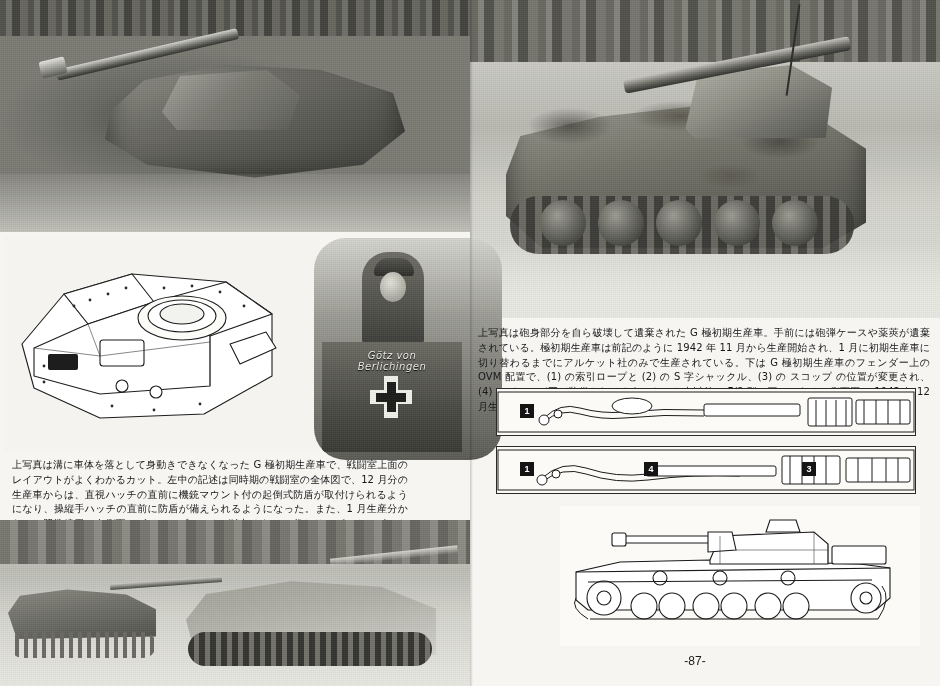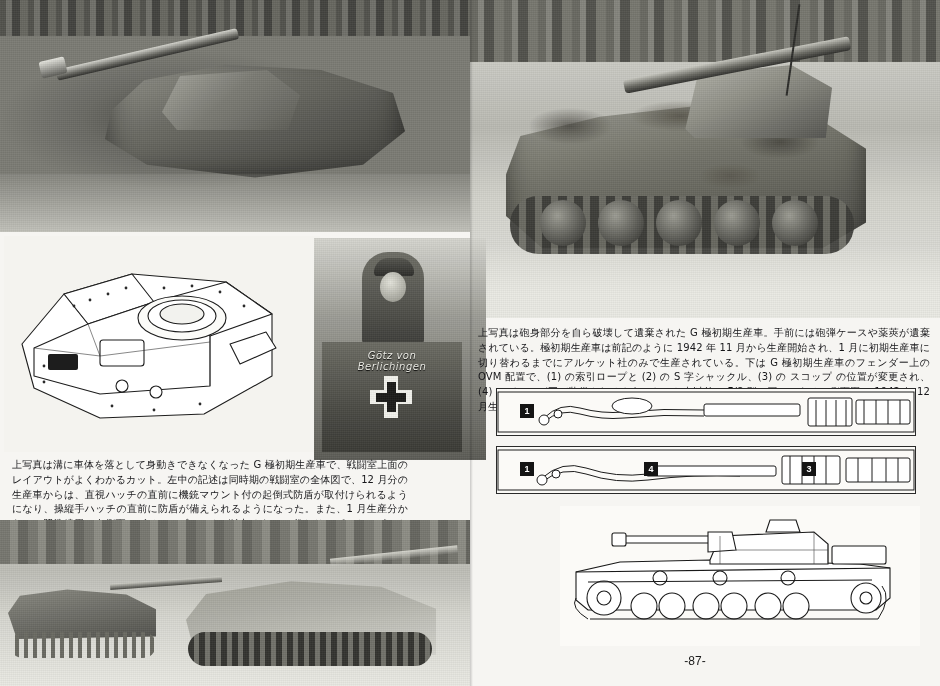--- a/index.html
+++ b/index.html
@@ -160,22 +160,23 @@
 
   
   #drawing-superstructure {
     position: absolute;
     left: 4px; top: 236px; width: 316px; height: 216px;
     background: #f4f3ef;
   }
 
   
   #photo-commander {
-    left: 314px; top: 238px; width: 172px; height: 222px;
+    left: 314px; top: 238px; width: 188px; height: 222px;
     background: linear-gradient(180deg, #d5d5cf 0%, #9d9d96 35%, #5c5c56 100%);
+    border-radius: 32px;
   }
   #photo-commander .figure {
     position: absolute;
     left: 48px; top: 14px; width: 62px; height: 96px;
     background: linear-gradient(180deg, #6e6e66, #3c3c38);
     border-radius: 26px 26px 8px 8px;
   }
   #photo-commander .face {
     position: absolute;
     left: 66px; top: 34px; width: 26px; height: 30px;

